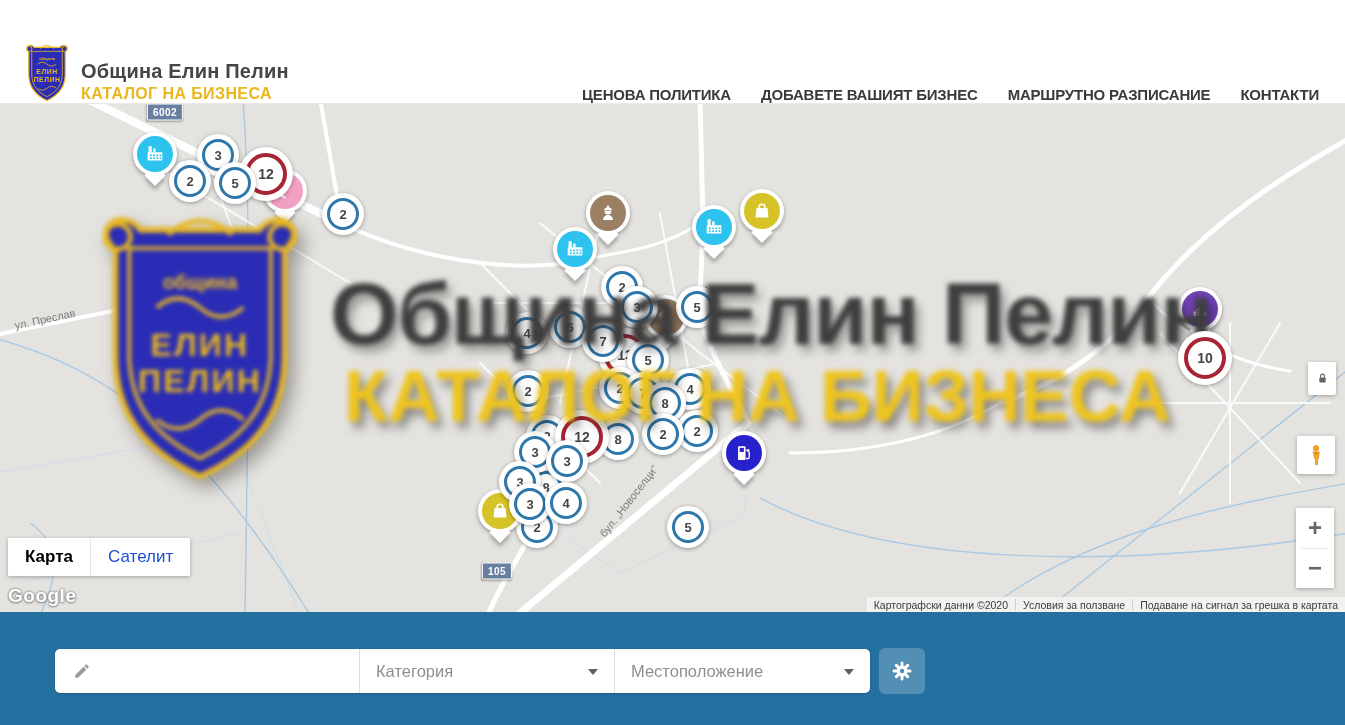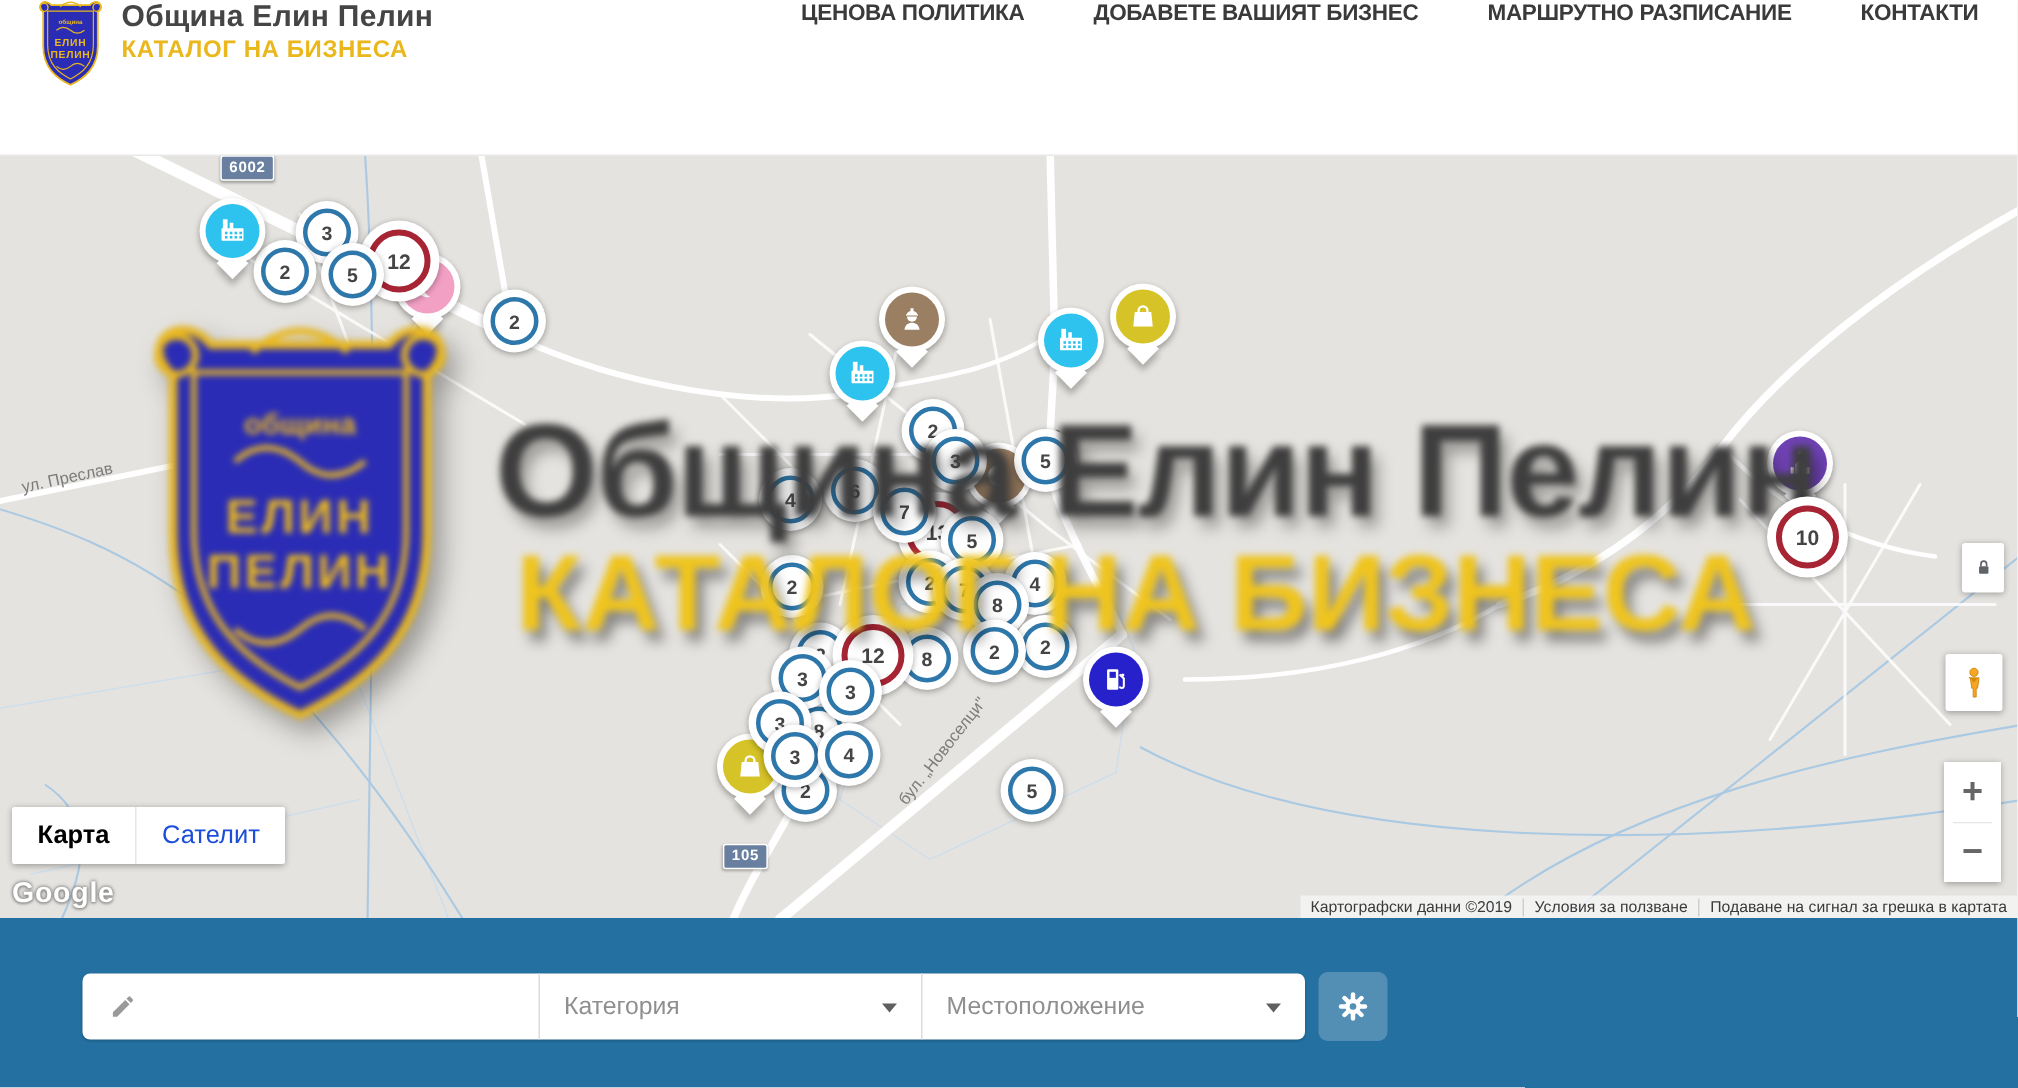--- a/index.html
+++ b/index.html
@@ -1,27 +1,27 @@
 <!DOCTYPE html>
 <html><head>
 <meta charset="utf-8">
 <style>
   * { margin:0; padding:0; box-sizing:border-box; }
   html,body { width:1345px; height:725px; overflow:hidden; font-family:"Liberation Sans",sans-serif; }
   .stage { position:relative; width:1345px; height:725px; background:#fff; }
 
   
   .header { position:absolute; top:0; left:0; width:100%; height:103px; background:#fff;
-            box-shadow:0 1px 0 #e9e9e9; z-index:70; display:flex; align-items:flex-start; }
+            box-shadow:0 1px 0 #e9e9e9; z-index:70; display:flex; align-items:flex-end; }
   .logo-wrap { margin-left:22px; width:50px; height:59px; flex:0 0 auto; }
   .logo-wrap svg { width:100%; height:100%; }
   .title-block { margin-left:9px; }
   .title-main { font-size:20px; font-weight:bold; color:#454545; letter-spacing:.2px; }
   .title-sub  { font-size:16px; font-weight:bold; color:#eab71c; letter-spacing:.4px; margin-top:2px; }
-  .nav { margin-left:auto; margin-right:26px; display:flex; gap:46px; }
+  .nav { margin-left:auto; margin-right:26px; display:flex; gap:30px; }
   .nav a { text-decoration:none; font-size:15px; font-weight:bold; color:#3a3a3a; letter-spacing:-.2px; cursor:pointer; }
 
   
   .map { position:absolute; top:103px; left:0; width:1345px; height:509px; background:#e5e3df; overflow:hidden; }
   .map-base { position:absolute; top:0; left:0; z-index:1; }
   .street-label { position:absolute; z-index:4; color:#7b7b7b; font-size:11px; white-space:nowrap; }
   .road-badge { position:absolute; z-index:4; background:#687fa0; color:#fff; font-size:10px; font-weight:bold;
                 padding:2px 5px; border-radius:2px; border:1px solid #fff; box-shadow:0 1px 2px rgba(0,0,0,.3);
                 transform:translate(-50%,-50%); letter-spacing:.5px;}
 
@@ -437,21 +437,21 @@
       </div>
 
     <div class="maptype">
       <button class="active">Карта</button>
       <button class="inactive">Сателит</button>
     </div>
 
     <div class="google-logo">Google</div>
 
     <div class="attribution" id="attribution">
-        <span>Картографски данни ©2019</span>
+        <span>Картографски данни ©2020</span>
         <span><a>Условия за ползване</a></span>
         <span><a>Подаване на сигнал за грешка в картата</a></span>
       </div>
 
     <div class="ctl-btn ctl-lock">
       <svg viewBox="0 0 24 24" width="15" height="15">
         <rect x="7" y="10.5" width="10" height="8" rx="1.2" fill="#5f6368"></rect>
         <path d="M9 10.5V8a3 3 0 016 0v2.5" fill="none" stroke="#5f6368" stroke-width="1.8"></path>
       </svg>
     </div>

